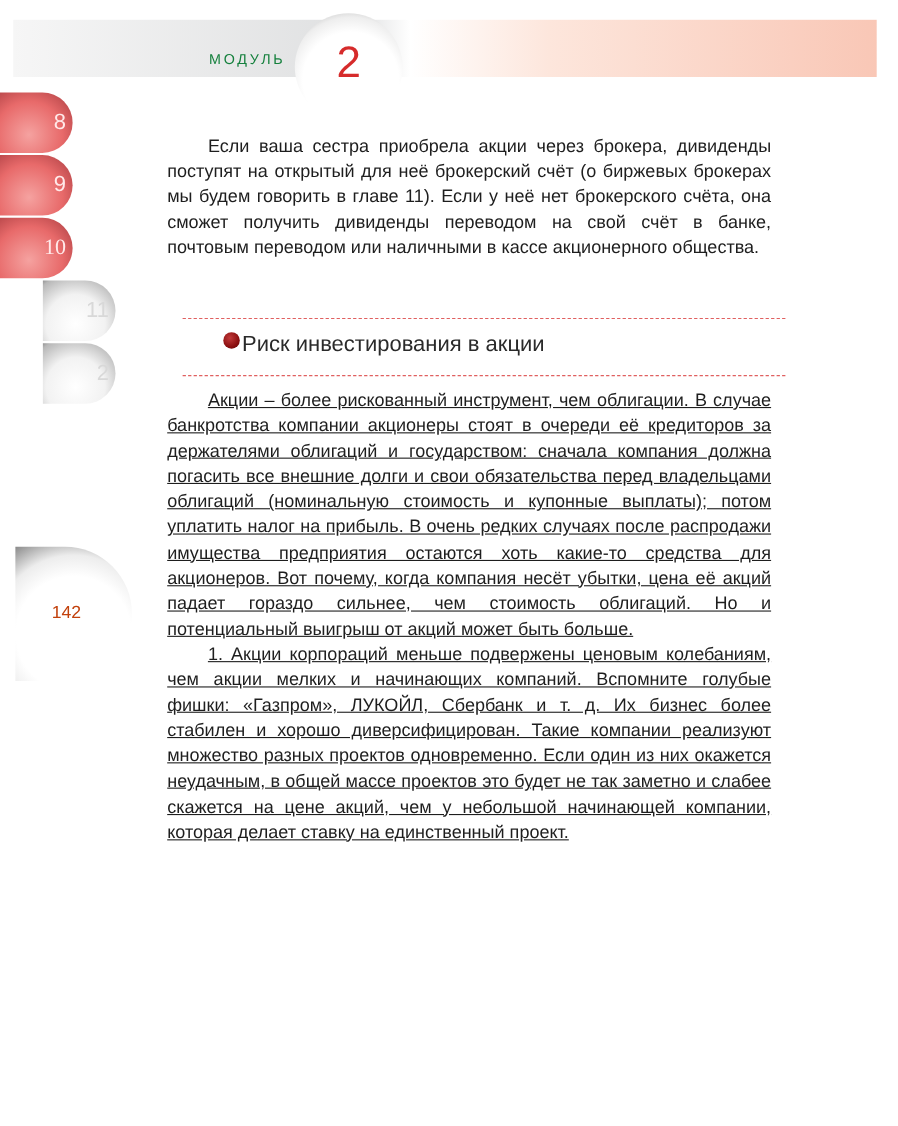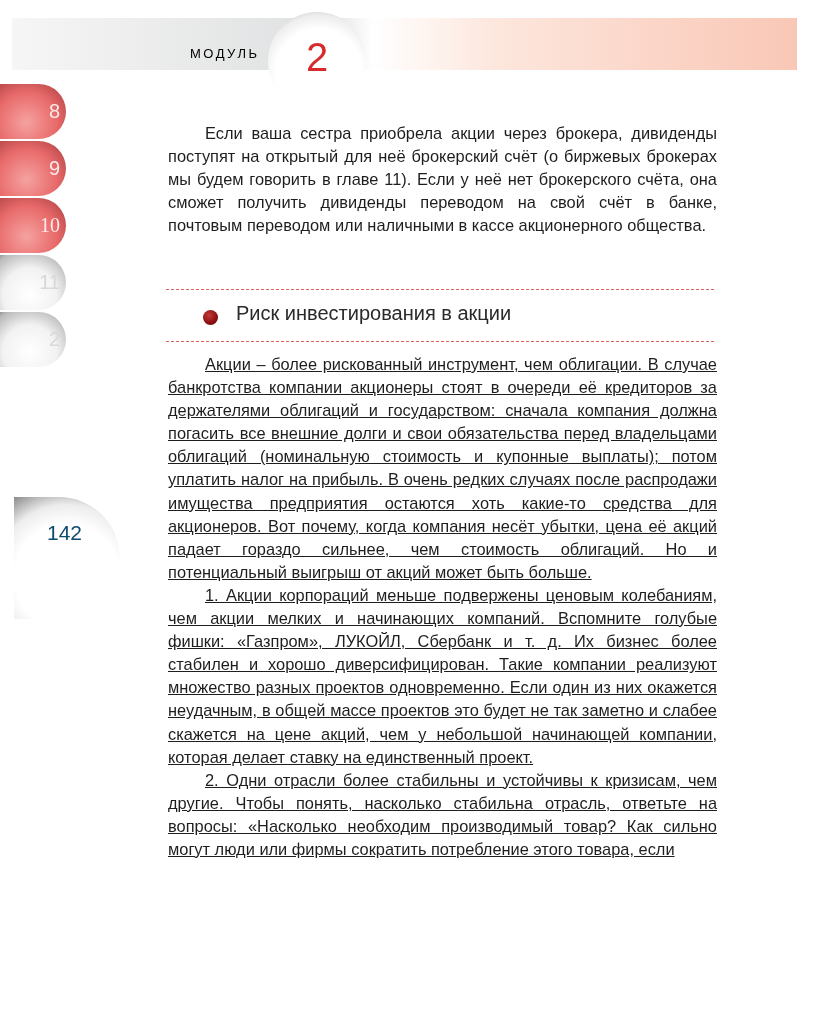--- a/index.html
+++ b/index.html
@@ -8,21 +8,21 @@
     background: #ffffff;
     font-family: "Liberation Sans", "DejaVu Sans", sans-serif;
     color: #1a1a1a;
   }
   .header-band {
     position: absolute; left: 12px; top: 18px; width: 785px; height: 52px;
     background: linear-gradient(to right, #f6f6f6 0%, #dfe0e1 40%, #ffffff 46%, #fde6dc 62%, #f9c7b6 100%);
   }
   .module-label {
     position: absolute; left: 190px; top: 46px; font-size: 13px; letter-spacing: 2.5px;
-    color: #000000; text-transform: uppercase;
+    color: #15803d; text-transform: uppercase;
   }
   .module-circle {
     position: absolute; left: 268px; top: 12px; width: 98px; height: 98px; border-radius: 50%;
     background: radial-gradient(circle at 52% 62%, #ffffff 0%, #ffffff 55%, #eeeeee 72%, #9a9a9a 100%);
     display: flex; align-items: center; justify-content: center;
   }
   .module-number {
     font-size: 40px; color: #d62b2b; font-weight: normal; margin-top: -8px;
   }
   .chapter-tab {
@@ -31,41 +31,42 @@
     border-radius: 0 30px 30px 0;
     font-size: 20px;
   }
   .chapter-tab.active {
     background: radial-gradient(circle at 40% 70%, #f5a2a0 0%, #e86a6a 55%, #a63a3e 100%);
     color: #ffe9e9;
   }
   .chapter-tab.inactive {
     background: radial-gradient(circle at 45% 72%, #ffffff 0%, #f2f2f2 50%, #b8b8b8 85%, #6d6d6d 100%);
     color: #d8d8d8;
+    margin-left: 39px;
   }
   .page-circle {
     position: absolute; left: 14px; top: 497px; width: 106px; height: 122px;
     border-radius: 0 61px 61px 0;
     background: radial-gradient(circle at 50% 65%, #ffffff 0%, #ffffff 55%, #ededed 75%, #8a8a8a 100%);
   }
   .page-number {
-    position: absolute; left: 47px; top: 521px; font-size: 21px; color: #0c4a6e;
+    position: absolute; left: 47px; top: 549px; font-size: 16px; color: #c2410c;
   }
   .content {
-    position: absolute; left: 168px; width: 549px; font-size: 16.4px; line-height: 23.1px;
+    position: absolute; left: 152px; width: 549px; font-size: 16.4px; line-height: 23.1px;
     text-align: justify; color: #1e1e1e;
   }
   .content p { margin: 0; text-indent: 37px; }
   .dash-line {
     position: absolute; left: 166px; width: 548px; height: 0;
     border-top: 1.5px dashed #e06060;
   }
   .section-heading {
     position: absolute; left: 203px; top: 302px; font-size: 20px; color: #2a2a2a;
-    display: flex; align-items: flex-end; gap: 18px;
+    display: flex; align-items: flex-start; gap: 2px;
   }
   .bullet-dot {
     width: 15px; height: 15px; border-radius: 50%;
     background: radial-gradient(circle at 40% 35%, #c23a3a 0%, #8b0f10 60%, #5a0406 100%);
   }
 </style>
 </head>
 <body>
 
 <div class="header-band"></div>
@@ -100,14 +101,13 @@
 <div class="dash-line" style="top:289px;"></div>
 <div class="section-heading">
   <span class="bullet-dot"></span>
   <span>Риск инвестирования в акции</span>
 </div>
 <div class="dash-line" style="top:341px;"></div>
 
 <div class="content" style="top:353px;text-decoration:underline;">
   <p>Акции – более рискованный инструмент, чем облигации. В случае банкротства компании акционеры стоят в очереди её кредиторов за держателями облигаций и государством: сначала компания должна погасить все внешние долги и свои обязательства перед владельцами облигаций (номинальную стоимость и купонные выплаты); потом уплатить налог на прибыль. В очень редких случаях после распродажи имущества предприятия остаются хоть какие-то средства для акционеров. Вот почему, когда компания несёт убытки, цена её акций падает гораздо сильнее, чем стоимость облигаций. Но и потенциальный выигрыш от акций может быть больше.</p>
   <p>1. Акции корпораций меньше подвержены ценовым колебаниям, чем акции мелких и начинающих компаний. Вспомните голубые фишки: «Газпром», ЛУКОЙЛ, Сбербанк и т. д. Их бизнес более стабилен и хорошо диверсифицирован. Такие компании реализуют множество разных проектов одновременно. Если один из них окажется неудачным, в общей массе проектов это будет не так заметно и слабее скажется на цене акций, чем у небольшой начинающей компании, которая делает ставку на единственный проект.</p>
-  <p>2. Одни отрасли более стабильны и устойчивы к кризисам, чем другие. Чтобы понять, насколько стабильна отрасль, ответьте на вопросы: «Насколько необходим производимый товар? Как сильно могут люди или фирмы сократить потребление этого товара, если</p>
 </div>
 
 </body></html>

